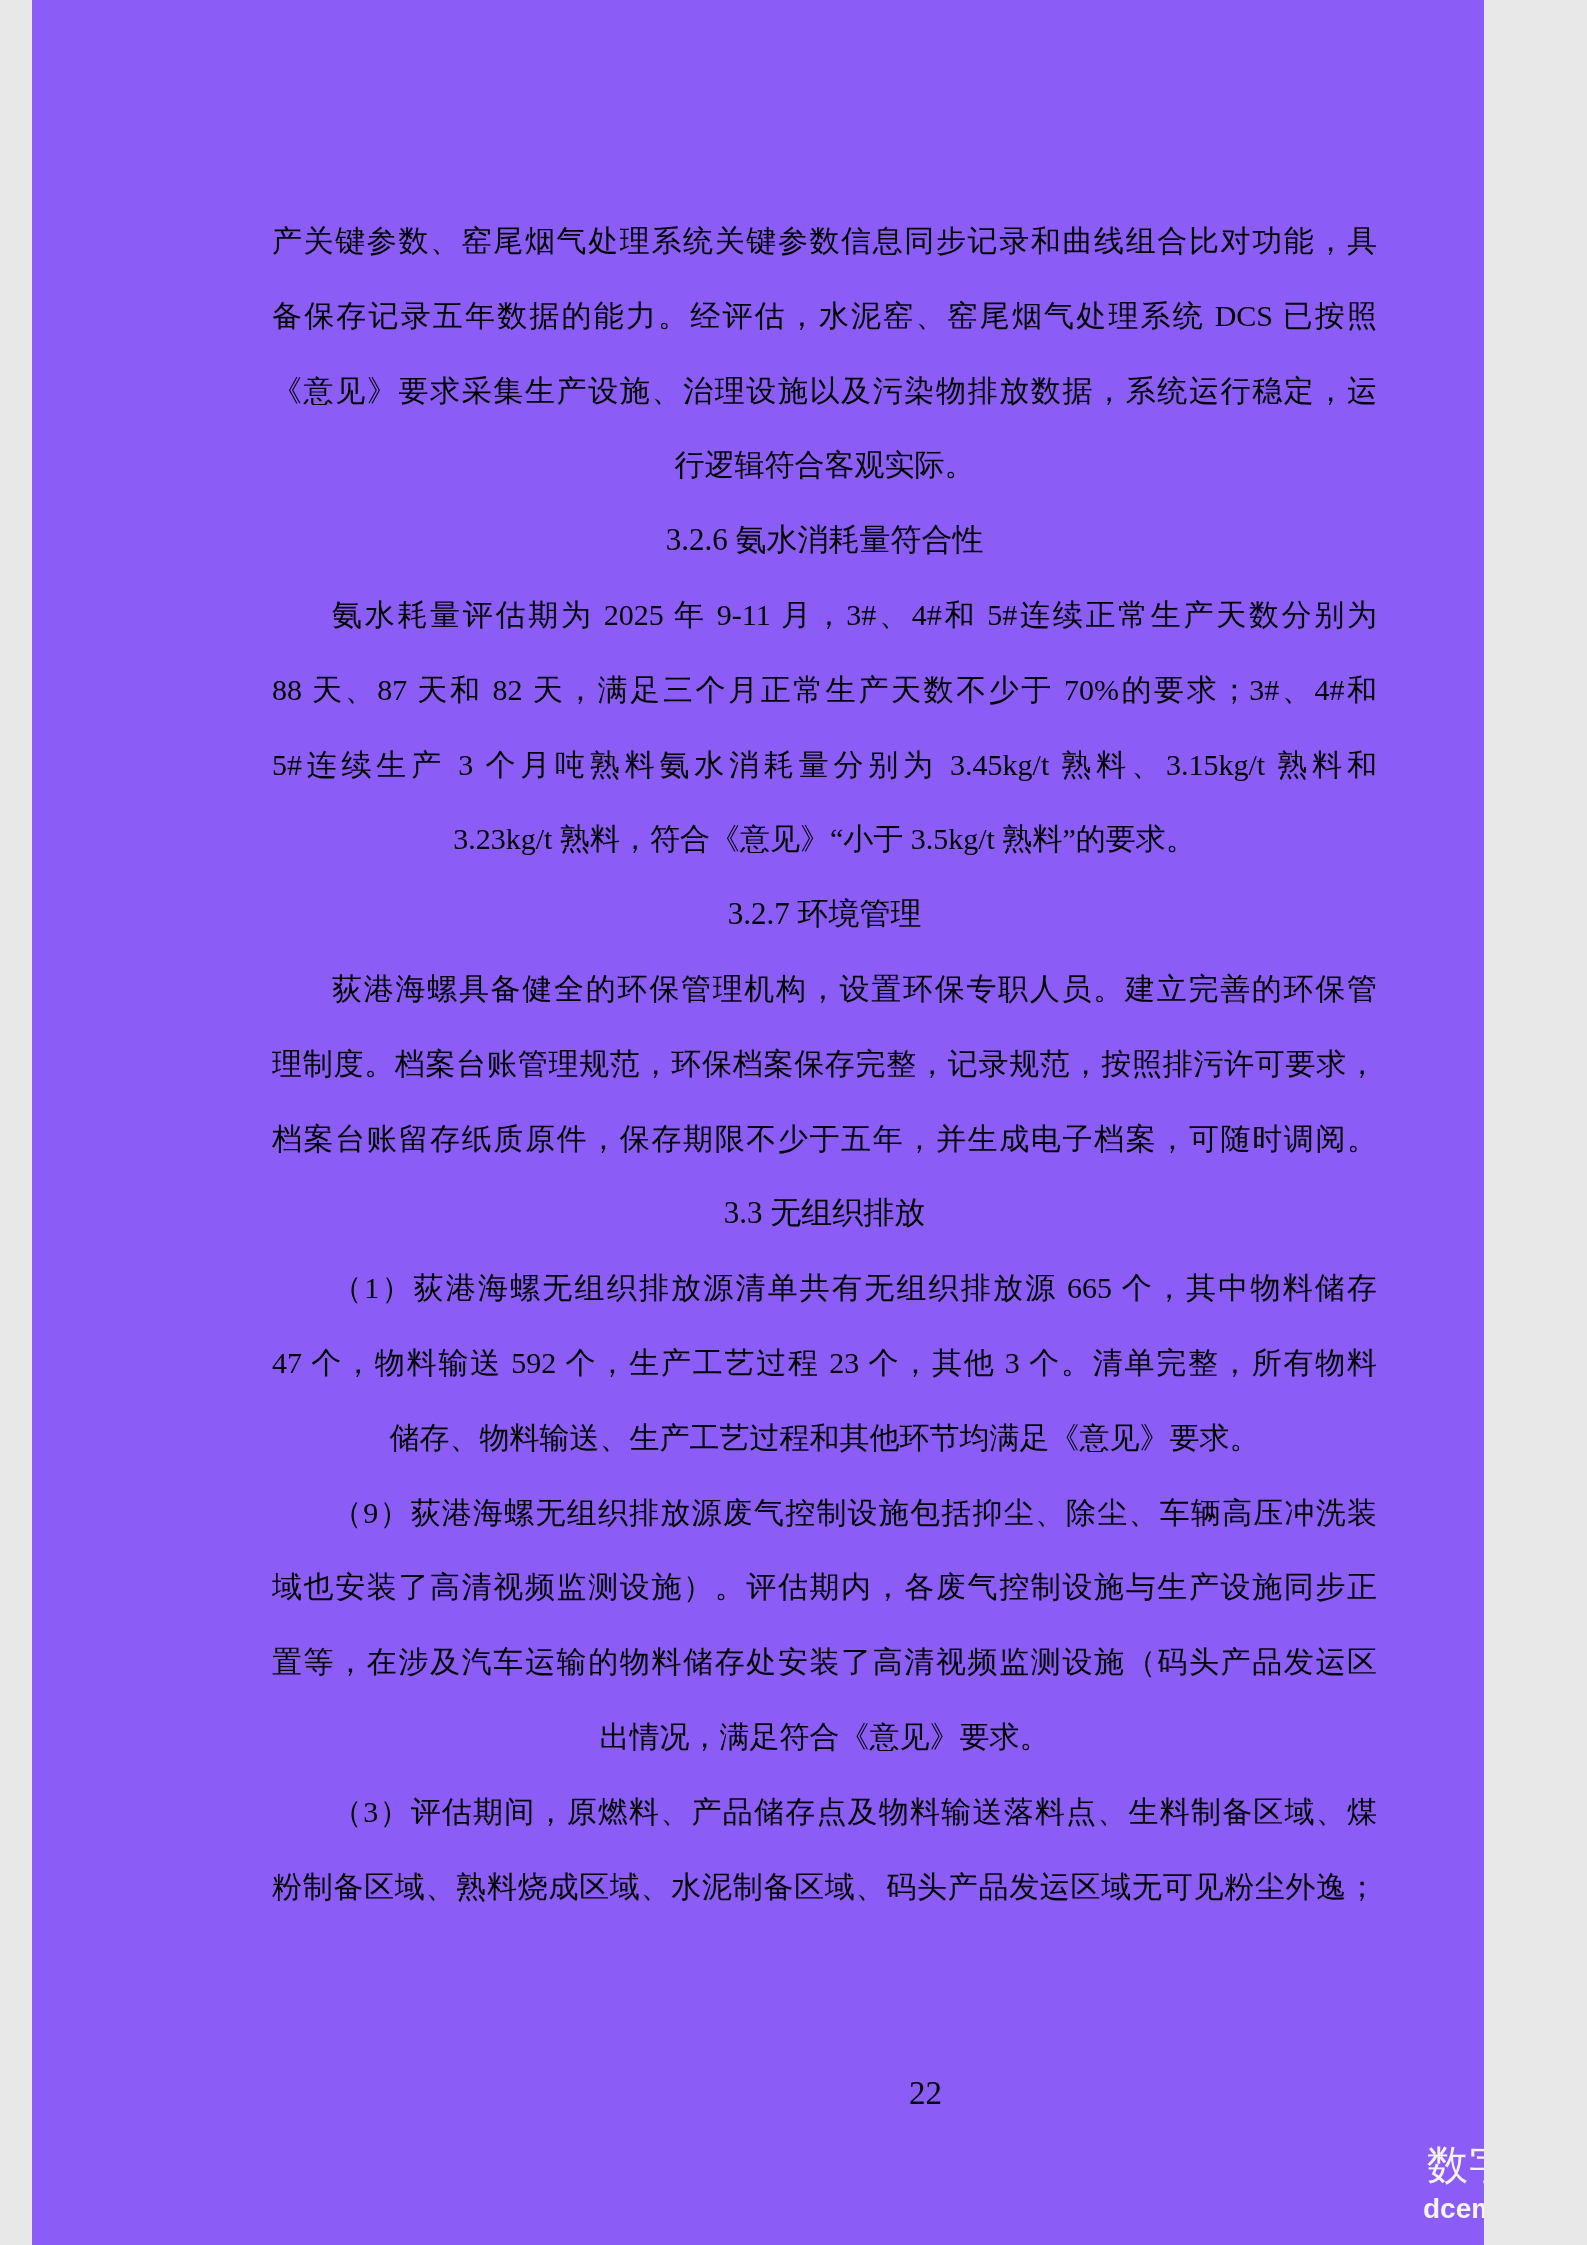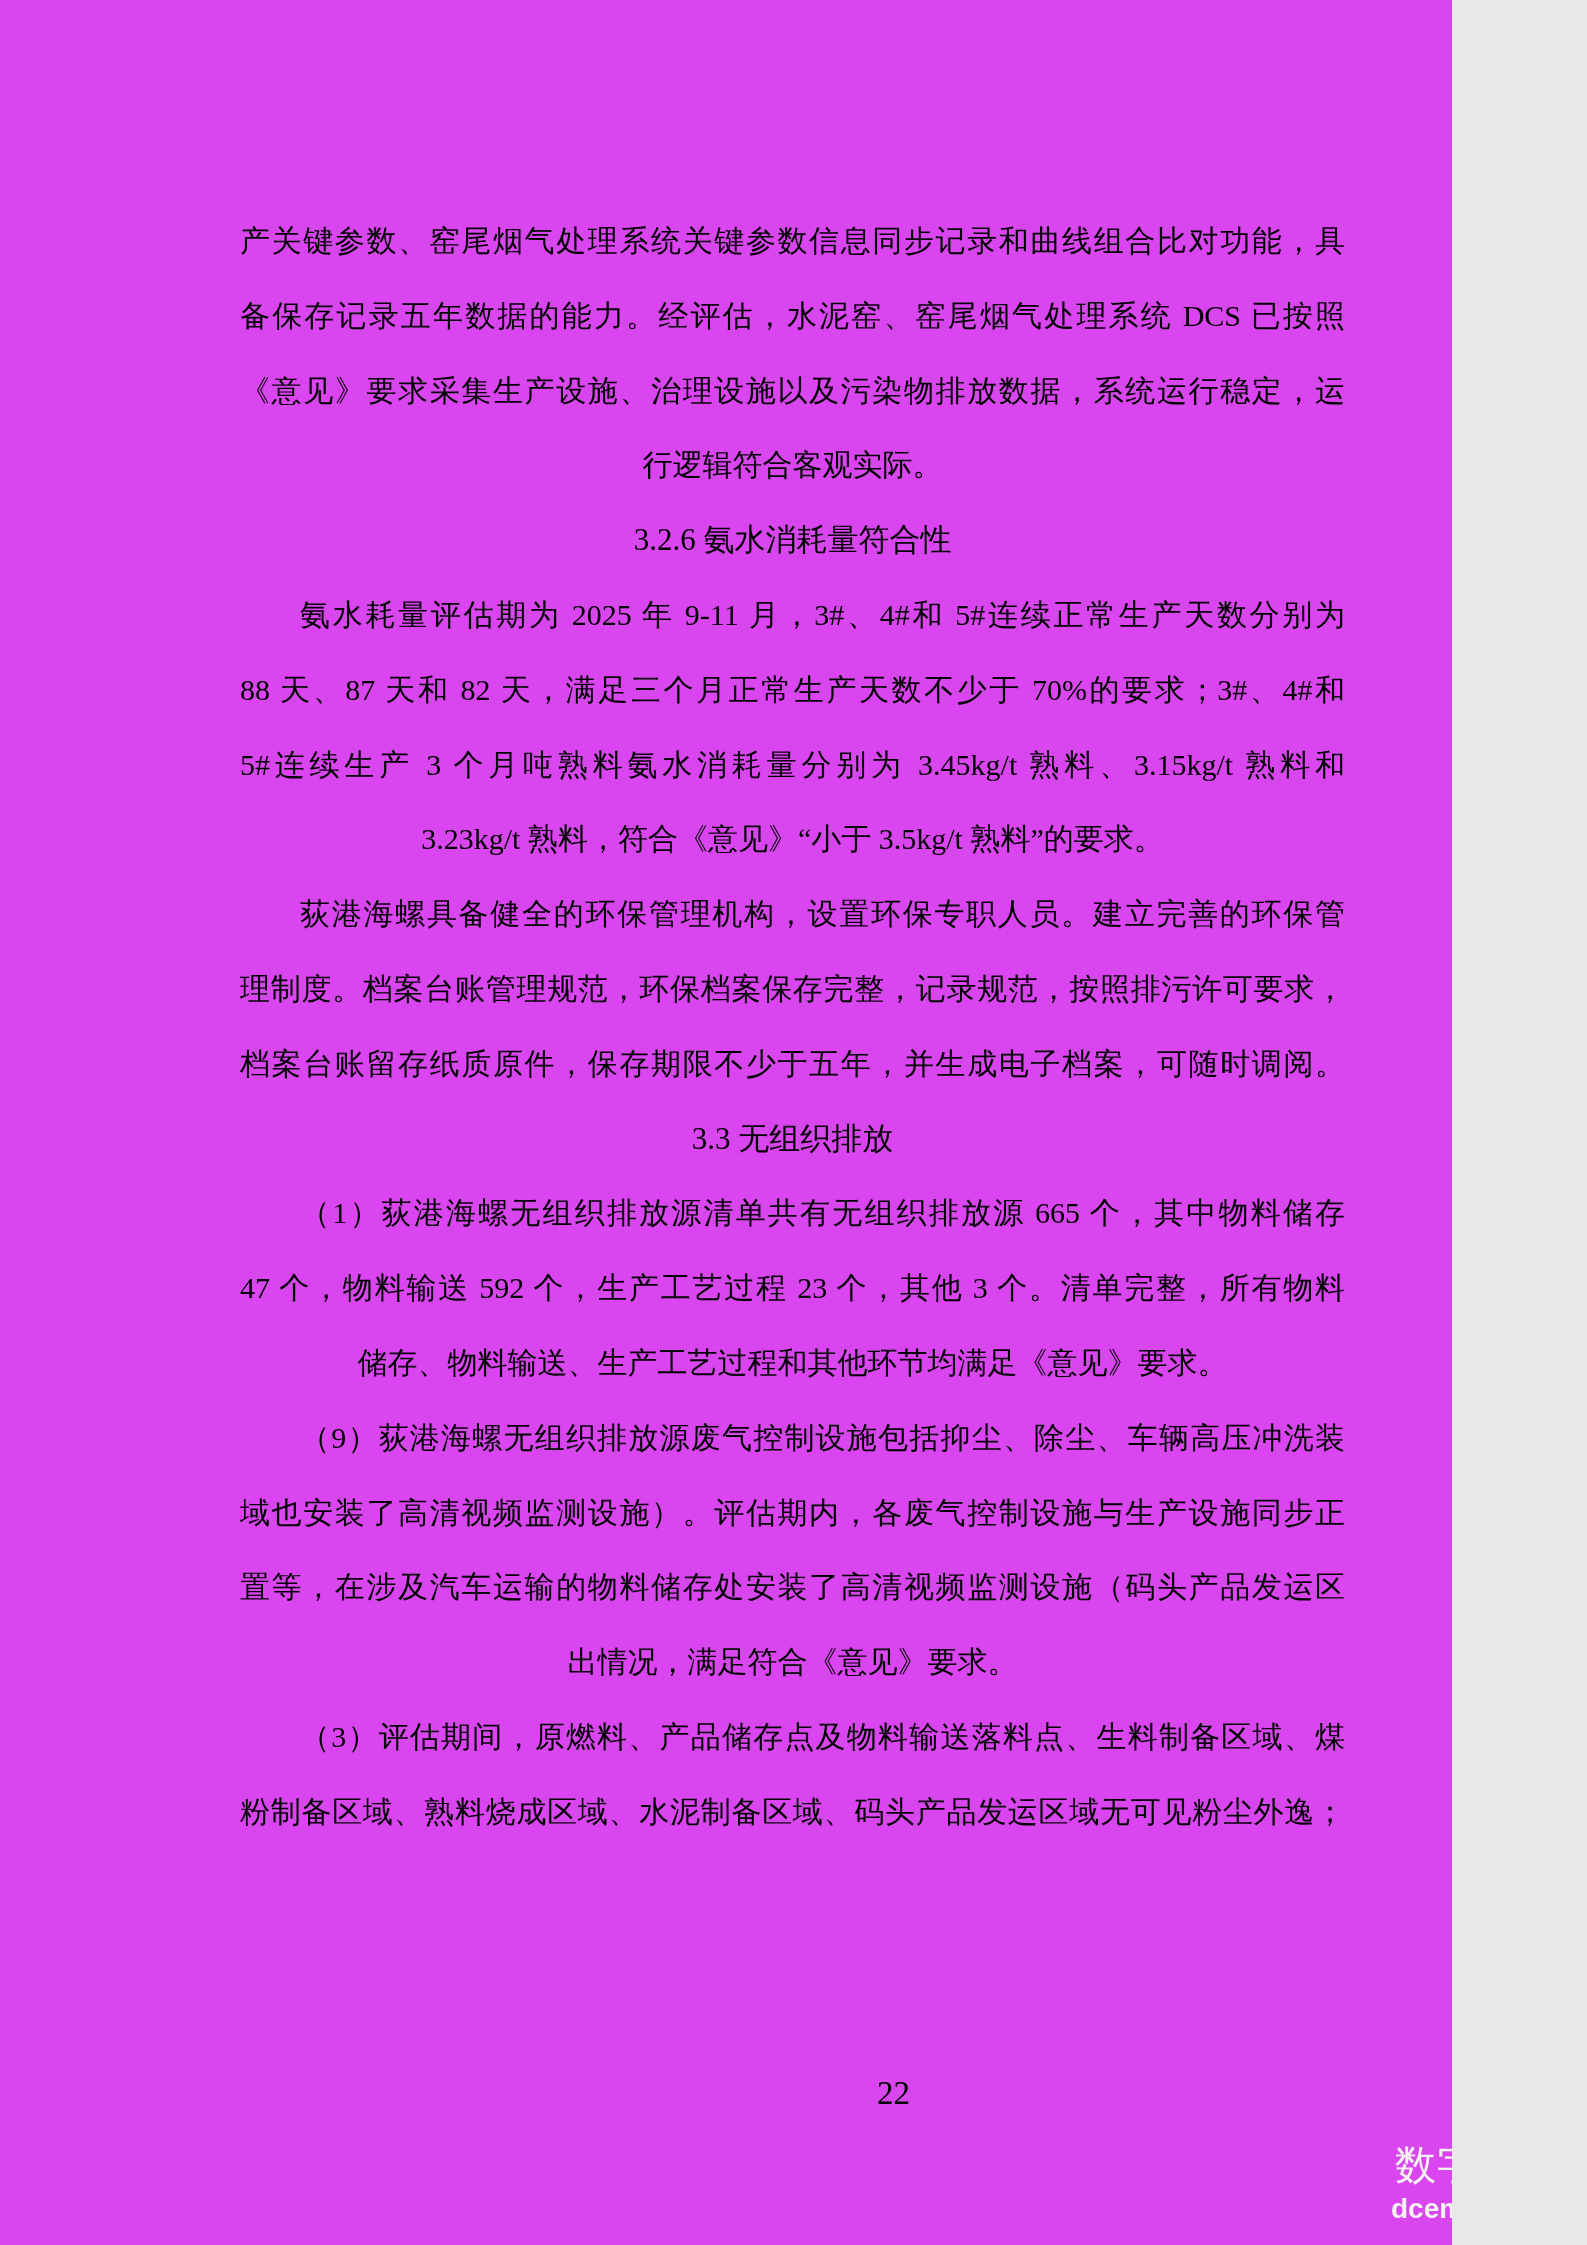--- a/index.html
+++ b/index.html
@@ -1,21 +1,22 @@
 <!DOCTYPE html>
 <html><head>
 <meta charset="utf-8">
 <style>
   html,body{margin:0;padding:0;background:#e8e8e8;}
   .page{
     position:relative;
     width:1452px;height:2245px;
-    background:#d946ef;
+    background:#8b5cf6;
     overflow:hidden;
     font-family:"Liberation Serif","DejaVu Serif",serif;
+    margin-left:32px;
   }
   .doc{
     position:absolute;
     left:240px;top:204px;
     width:1105px;
     color:#000000;
     font-size:30px;
   }
   .line{
     height:74.8px;
@@ -76,20 +77,21 @@
   <div id="doc" class="doc">
       <div class="line justify">产关键参数、窑尾烟气处理系统关键参数信息同步记录和曲线组合比对功能，具</div>
       <div class="line justify">备保存记录五年数据的能力。经评估，水泥窑、窑尾烟气处理系统 DCS 已按照</div>
       <div class="line justify">《意见》要求采集生产设施、治理设施以及污染物排放数据，系统运行稳定，运</div>
       <div class="line">行逻辑符合客观实际。</div>
       <div class="line heading">3.2.6 氨水消耗量符合性</div>
       <div class="line indent justify">氨水耗量评估期为 2025 年 9-11 月，3#、4#和 5#连续正常生产天数分别为</div>
       <div class="line justify">88 天、87 天和 82 天，满足三个月正常生产天数不少于 70%的要求；3#、4#和</div>
       <div class="line justify">5#连续生产 3 个月吨熟料氨水消耗量分别为 3.45kg/t 熟料、3.15kg/t 熟料和</div>
       <div class="line">3.23kg/t 熟料，符合《意见》“小于 3.5kg/t 熟料”的要求。</div>
+      <div class="line heading">3.2.7 环境管理</div>
       <div class="line indent justify">荻港海螺具备健全的环保管理机构，设置环保专职人员。建立完善的环保管</div>
       <div class="line justify">理制度。档案台账管理规范，环保档案保存完整，记录规范，按照排污许可要求，</div>
       <div class="line justify">档案台账留存纸质原件，保存期限不少于五年，并生成电子档案，可随时调阅。</div>
       <div class="line heading">3.3 无组织排放</div>
       <div class="line indent justify">（1）荻港海螺无组织排放源清单共有无组织排放源 665 个，其中物料储存</div>
       <div class="line justify">47 个，物料输送 592 个，生产工艺过程 23 个，其他 3 个。清单完整，所有物料</div>
       <div class="line">储存、物料输送、生产工艺过程和其他环节均满足《意见》要求。</div>
       <div class="line indent justify">（9）荻港海螺无组织排放源废气控制设施包括抑尘、除尘、车辆高压冲洗装</div>
       <div class="line justify">域也安装了高清视频监测设施）。评估期内，各废气控制设施与生产设施同步正</div>
       <div class="line justify">置等，在涉及汽车运输的物料储存处安装了高清视频监测设施（码头产品发运区</div>

